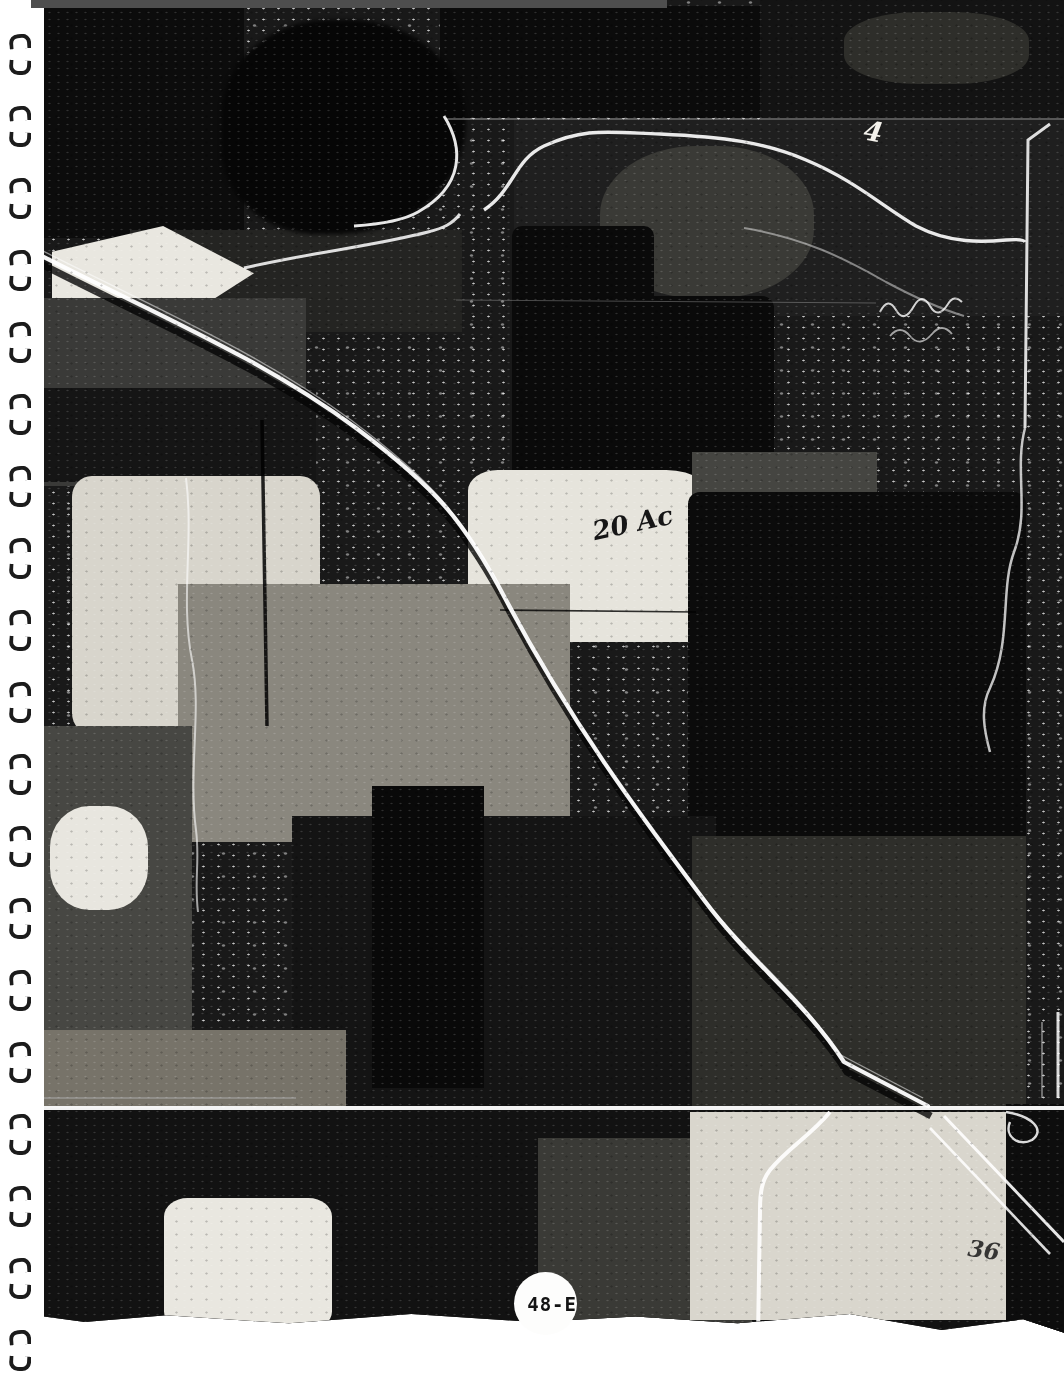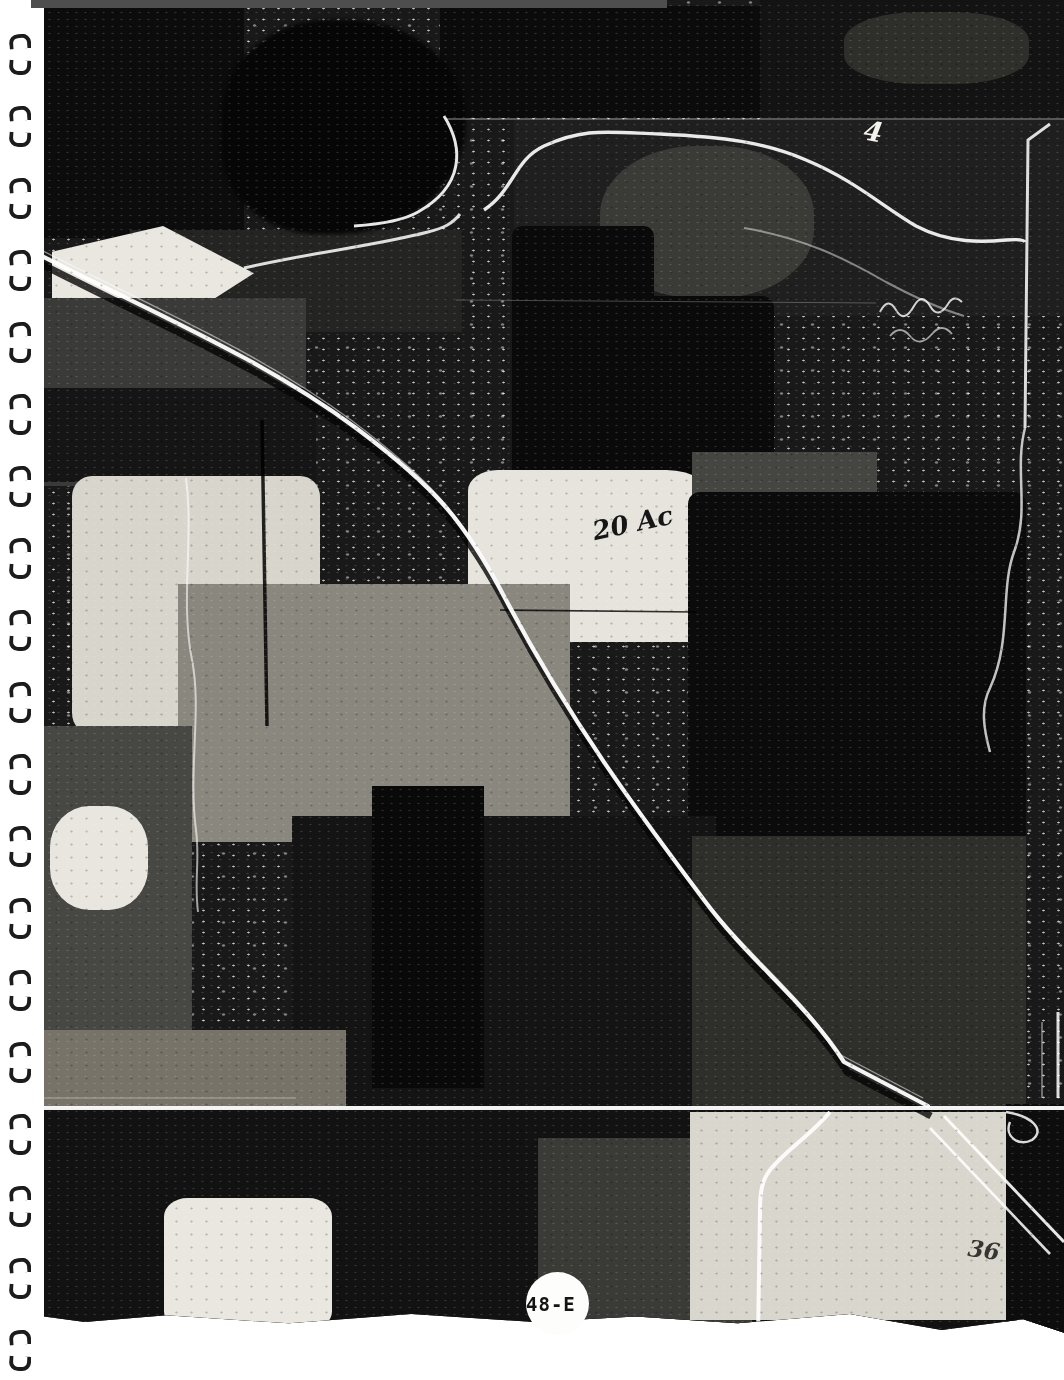--- a/index.html
+++ b/index.html
@@ -44,22 +44,22 @@
                           radial-gradient(rgba(0,0,0,.4) .8px,transparent 1.6px);
          background-size:9px 7px,15px 13px;background-position:1px 2px,5px 6px}
   .stripes{background-image:repeating-linear-gradient(90deg,rgba(255,255,255,.28) 0 1.2px,transparent 1.2px 15px)}
 
   .linework{position:absolute;left:0;top:0}
 
   
   .hand{position:absolute;font-family:"DejaVu Serif","Liberation Serif",serif;font-style:italic;font-weight:bold;white-space:nowrap}
 
   
-  .label-circle{position:absolute;left:526px;top:1272px;width:63px;height:63px;border-radius:50%;
-                background:#fdfdfc;display:flex;align-items:center;justify-content:flex-start;z-index:30}
+  .label-circle{position:absolute;left:514px;top:1272px;width:63px;height:63px;border-radius:50%;
+                background:#fdfdfc;display:flex;align-items:center;justify-content:flex-end;z-index:30}
   .label-circle span{font-family:"DejaVu Sans Mono","Liberation Mono",monospace;font-weight:bold;
                      font-size:19px;letter-spacing:1px;color:#141414}
 
   .scanbar{position:absolute;left:31px;top:0;width:636px;height:8px;background:#4e4e4e;z-index:20}
 </style>
 </head>
 <body>
 
 <div class="page">
 

